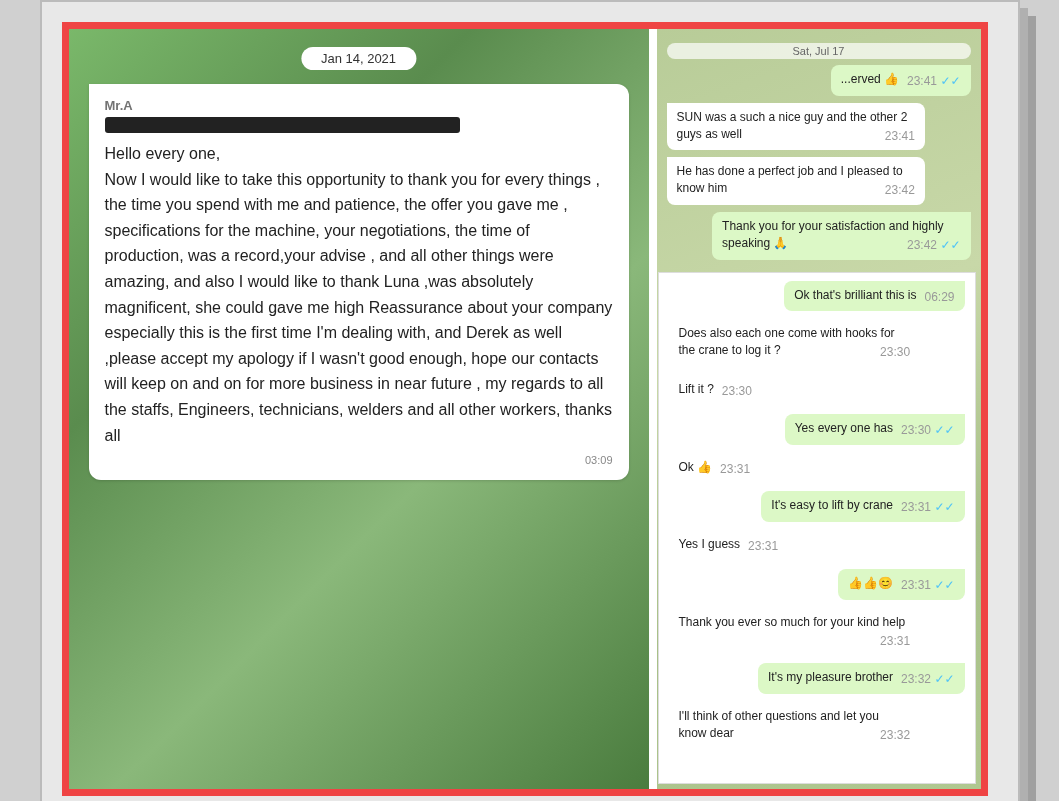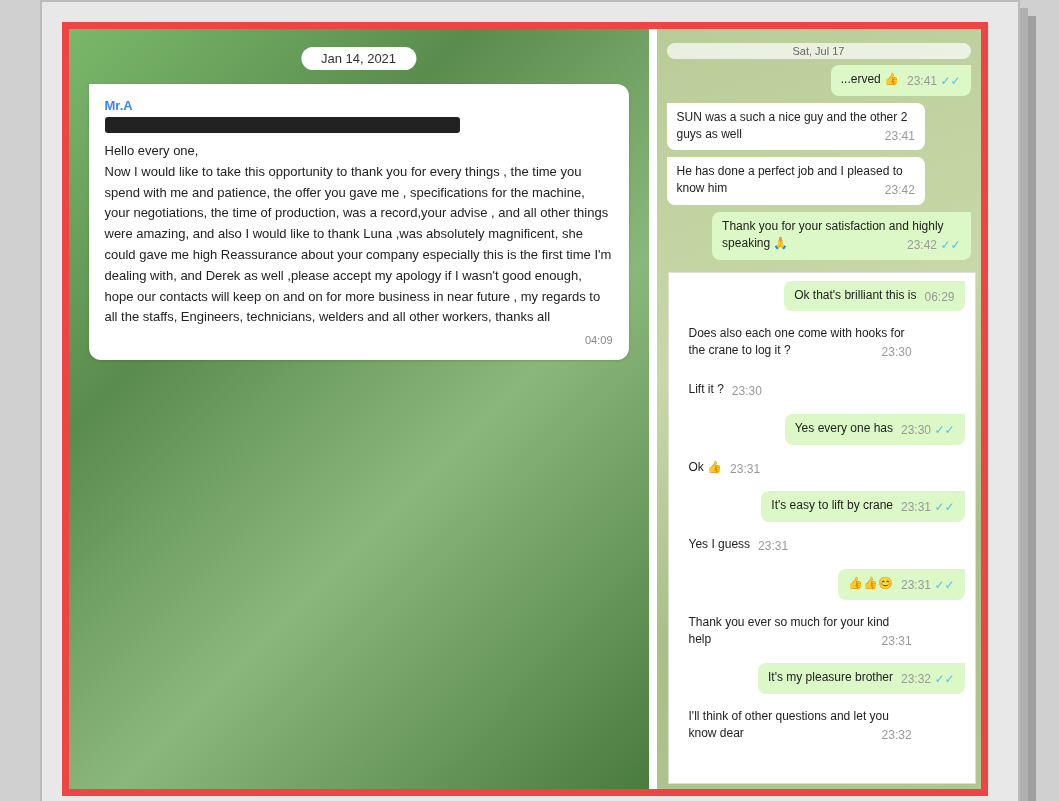--- a/index.html
+++ b/index.html
@@ -67,34 +67,34 @@
       left: 20px;
       right: 20px;
       top: 55px;
       z-index: 10;
       box-shadow: 0 1px 3px rgba(0,0,0,0.15);
     }
 
     .sender-name {
       font-size: 13px;
       font-weight: bold;
-      color: #3b82f6;
+      color: #737373;
       margin-bottom: 4px;
     }
 
     .redacted-bar {
       background: #222;
       height: 16px;
       width: 70%;
       border-radius: 3px;
       margin-bottom: 8px;
     }
 
     .bubble-text {
-      font-size: 13px;
+      font-size: 16px;
       line-height: 1.6;
       color: #222;
     }
 
     .time-stamp {
       font-size: 11px;
       color: #888;
       text-align: right;
       margin-top: 6px;
     }
@@ -120,21 +120,21 @@
       z-index: 5;
       padding: 10px 10px 5px 10px;
       flex: 0 0 auto;
     }
 
     .right-bottom {
       position: relative;
       z-index: 5;
       flex: 1;
       background: white;
-      margin: 5px 5px 5px 11px;
+      margin: 5px 5px 5px 1px;
       border: 1px solid #ddd;
       overflow: hidden;
     }
 
     .right-bottom-inner {
       padding: 8px 10px;
       display: flex;
       flex-direction: column;
       gap: 6px;
     }
@@ -219,21 +219,21 @@
         <span>Jan 14, 2021</span>
       </div>
 
       <div class="chat-bubble-left">
         <div class="sender-name">Mr.A</div>
         <div class="redacted-bar"></div>
         <div class="bubble-text">
           Hello every one,<br>
           Now I would like to take this opportunity to thank you  for every things , the time you spend with me and patience, the offer you gave me , specifications for the machine, your negotiations, the time of production, was a record,your advise , and all other things were amazing,  and also I would like to thank Luna ,was absolutely magnificent,  she could gave me high Reassurance about your company especially this is the first time I'm dealing with, and Derek as well ,please accept my apology if I wasn't good enough,  hope our contacts will keep on and on for more business in near future  , my regards to all the staffs, Engineers, technicians, welders and all other workers,  thanks all
         </div>
-        <div class="time-stamp">04:09</div>
+        <div class="time-stamp">03:09</div>
       </div>
     </div>
 
     <div class="right-panel">
       <div class="right-panel-bg"></div>
 
       <div class="right-top">
         <div style="text-align:center; margin-bottom:6px;">
           <span class="section-date">Sat, Jul 17</span>
         </div>

